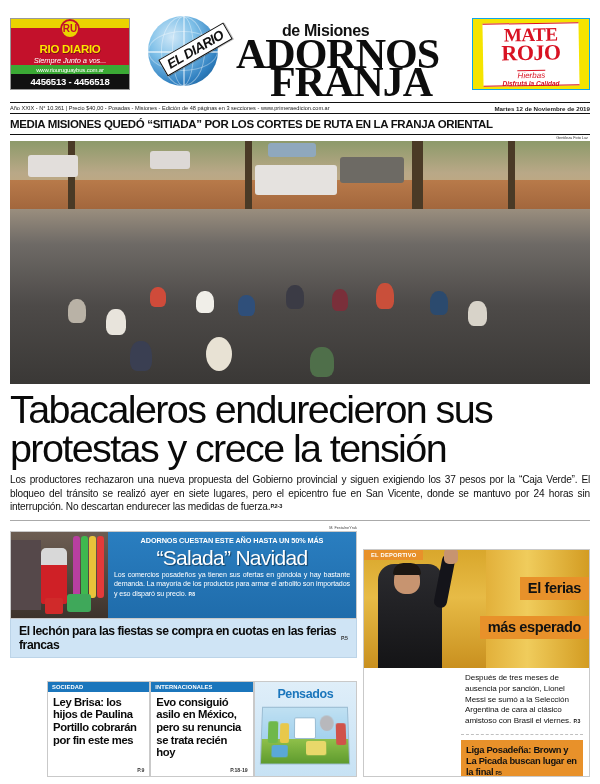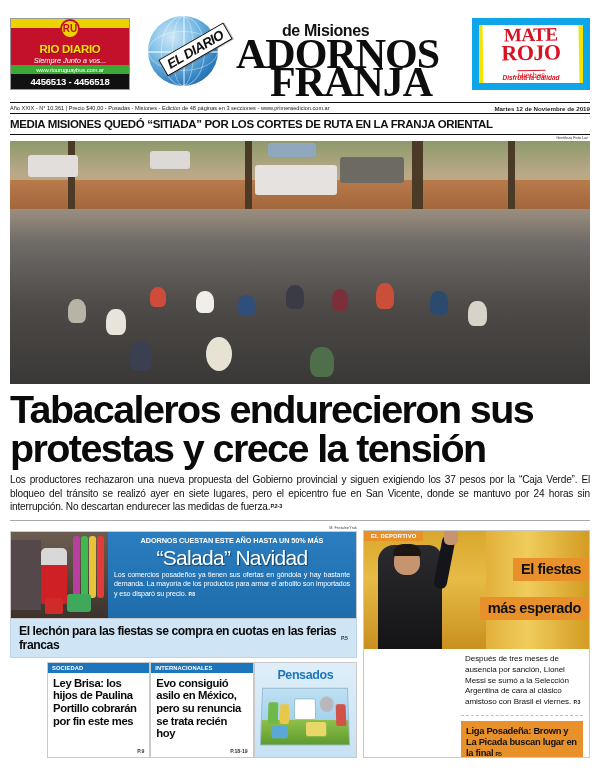--- a/index.html
+++ b/index.html
@@ -85,21 +85,21 @@
     position:absolute; left:106px;
     font-family:"Liberation Serif", serif;
     font-weight:bold; color:#0d0d0d;
     letter-spacing:-1px; line-height:.9;
   }
   .primera { top:18px; font-size:42px; }
   .edicion { top:46px; font-size:42px; left:140px; }
 
   
   .ad-mate {
-    width:118px; height:72px; border:7px solid #0ea5e9; position:relative;
+    width:118px; height:72px; border:1px solid #0ea5e9; position:relative;
     background:#f5e400; overflow:hidden;
     display:flex; flex-direction:column; align-items:center; justify-content:center;
   }
   .ad-mate .toma {
     color:#d81222; font-size:9px; font-style:italic; font-weight:bold;
     position:absolute; top:3px; right:22px;
   }
   .ad-mate .label {
     background:#fff; width:96px; padding:2px 0 3px; text-align:center;
     border-top:1.5px solid #d81222; border-bottom:1.5px solid #d81222;
@@ -161,21 +161,21 @@
   .mainphoto .tree {
     position:absolute; background:#4a3a26; width:7px; top:0; height:40%;
   }
   .dot {
     position:absolute; border-radius:45% 45% 30% 30%;
   }
 
   
   .headline {
     font-family:"Liberation Sans", sans-serif;
-    font-weight:bold; font-size:39.5px; line-height:.98;
+    font-weight:normal; font-size:39.5px; line-height:.98;
     letter-spacing:-1.6px; color:#0a0a0a;
     padding:6px 0 3px;
   }
   .standfirst {
     font-size:10.1px; line-height:1.33; color:#111; text-align:justify;
     padding:3px 0 4px; letter-spacing:-0.18px;
   }
   .standfirst .pg { font-size:5.6px; font-weight:bold; vertical-align:2px; }
   .rule-thin { border-bottom:1px solid #aaa; margin:2px 0 5px; }
 
@@ -217,21 +217,21 @@
   .salada-body .pg { font-size:5px; font-weight:bold; }
 
   .lechon {
     background:#cfe4f5; border:1px solid #bcd4e8; border-top:none;
     padding:5px 8px; display:flex; justify-content:space-between; align-items:center;
   }
   .lechon .t { font-size:12.2px; font-weight:bold; letter-spacing:-0.45px; color:#0a0a0a; }
   .lechon .pg { font-size:5.2px; font-weight:bold; color:#333; }
 
   
-  .briefs { display:flex; gap:0; margin-top:4px;padding-left:37px; }
+  .briefs { display:flex; gap:0; margin-top:23px;padding-left:37px; }
   .brief { width:112px; border:1px solid #c9c9c9; background:#fff; height:96px; position:relative; }
   .brief .sect {
     background:#1b76bc; color:#fff; font-size:5.8px; font-weight:bold;
     padding:2px 4px; letter-spacing:.1px;
   }
   .brief .bt {
     font-size:11.3px; font-weight:bold; line-height:1.12; letter-spacing:-0.4px;
     padding:4px 5px 0; color:#0a0a0a;
   }
   .brief .pg {
@@ -470,21 +470,21 @@
       <div class="sports">
         <div class="tag">EL DEPORTIVO</div>
         <div class="sports-photo">
           <div class="curtain"></div>
           <div class="messi"></div>
           <div class="arm"></div>
           <div class="hand"></div>
           <div class="head"></div>
           <div class="hair"></div>
         </div>
-        <div class="sports-title st1">El fiestas</div>
+        <div class="sports-title st1">El ferias</div>
         <div class="sports-title st2">más esperado</div>
         <div class="sports-body">
           <span>Después de tres meses de ausencia por sanción, Lionel Messi se sumó a la Selección Argentina de cara al clásico amistoso con Brasil el viernes.</span>
           <span class="pg">P.3</span>
         </div>
         <div class="sports-dash"></div>
         <div class="sports-liga">
           <span>Liga Posadeña: Brown y La Picada buscan lugar en la final</span>
           <span class="pg">P.5</span>
         </div>

